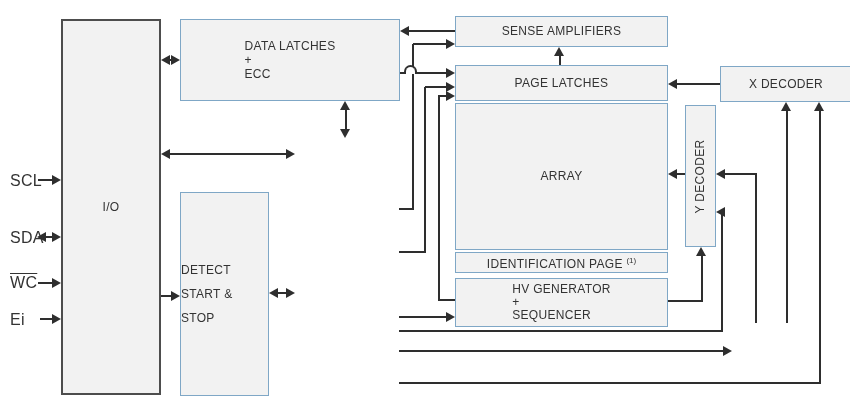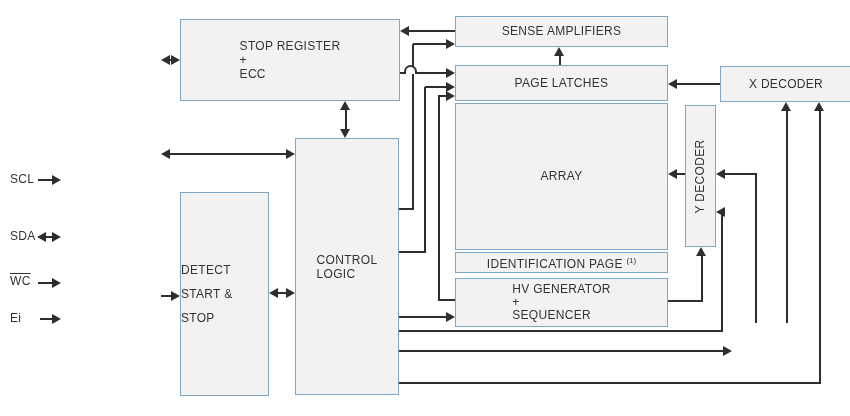--- a/index.html
+++ b/index.html
@@ -26,21 +26,21 @@
   .lines span{display:block;}
   .h,.v{position:absolute;background:var(--ln);z-index:1;}
   .h{height:2px;}
   .v{width:2px;}
   .ah{position:absolute;width:0;height:0;z-index:4;}
   .ah.r{border-left:9px solid var(--ln);border-top:5px solid transparent;border-bottom:5px solid transparent;}
   .ah.l{border-right:9px solid var(--ln);border-top:5px solid transparent;border-bottom:5px solid transparent;}
   .ah.u{border-bottom:9px solid var(--ln);border-left:5px solid transparent;border-right:5px solid transparent;}
   .ah.d{border-top:9px solid var(--ln);border-left:5px solid transparent;border-right:5px solid transparent;}
   .sig{
-    position:absolute;left:10px;width:36px;font-size:12px;letter-spacing:.3px;
+    position:absolute;left:10px;width:36px;font-size:16px;letter-spacing:.3px;
     text-align:left;z-index:3;
   }
   .ovl{text-decoration:overline;}
   .jump{
     position:absolute;left:404px;top:65px;width:13px;height:9px;
     box-sizing:border-box;background:#ffffff;
     border:2px solid var(--ln);border-bottom:none;
     border-radius:7px 7px 0 0;z-index:2;
   }
   .vert-text span{transform:rotate(-90deg);white-space:nowrap;display:block;}
@@ -140,42 +140,39 @@
   <div class="ah u" style="left:696px;top:247px;"></div>
   <div class="ah r" style="left:723px;top:346px;"></div>
   <div class="ah u" style="left:814px;top:102px;"></div>
   <div class="ah u" style="left:781px;top:102px;"></div>
 
   <div class="sig" style="top:172px;"><span>SCL</span></div>
   <div class="sig" style="top:229px;"><span>SDA</span></div>
   <div class="sig" style="top:274px;"><span class="ovl">WC</span></div>
   <div class="sig" style="top:311px;"><span>Ei</span></div>
 
+  <div class="box dark" style="left:61px;top:19px;width:100px;height:376px;">
+    <span>I/O</span>
+  </div>
 
   <div class="box lines" style="left:180px;top:19px;width:220px;height:82px;line-height:14px;">
     <div>
-      <span>STOP REGISTER</span>
+      <span>DATA LATCHES</span>
       <span>+</span>
       <span>ECC</span>
     </div>
   </div>
 
   <div class="box lines" style="left:180px;top:192px;width:89px;height:204px;line-height:24px;">
     <div>
       <span>DETECT</span>
       <span>START &amp; STOP</span>
     </div>
   </div>
 
-  <div class="box lines" style="left:295px;top:138px;width:104px;height:257px;line-height:14px;">
-    <div>
-      <span>CONTROL</span>
-      <span>LOGIC</span>
-    </div>
-  </div>
 
   <div class="box" style="left:455px;top:16px;width:213px;height:31px;">
     <span>SENSE AMPLIFIERS</span>
   </div>
 
   <div class="box" style="left:455px;top:65px;width:213px;height:36px;">
     <span>PAGE LATCHES</span>
   </div>
 
   <div class="box" style="left:455px;top:103px;width:213px;height:147px;">

